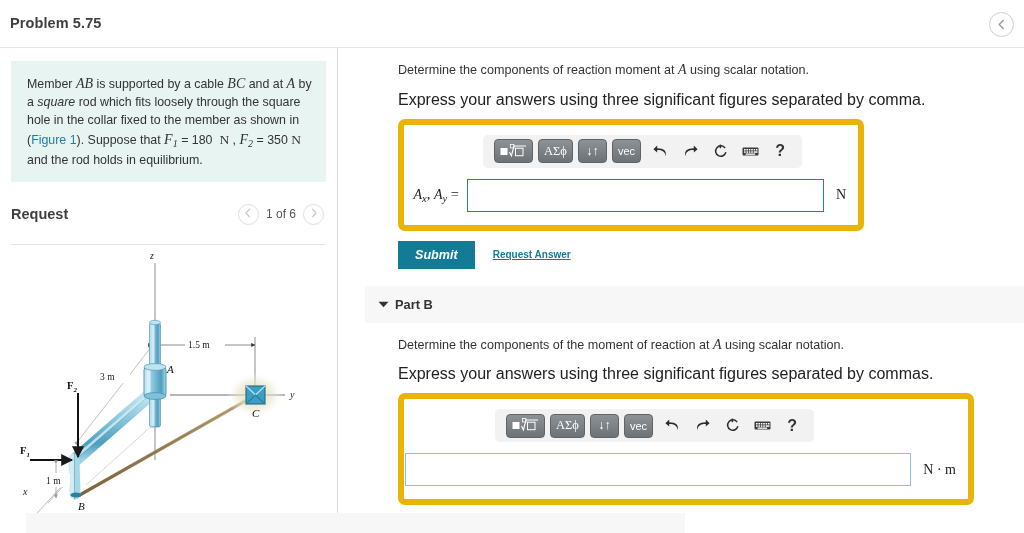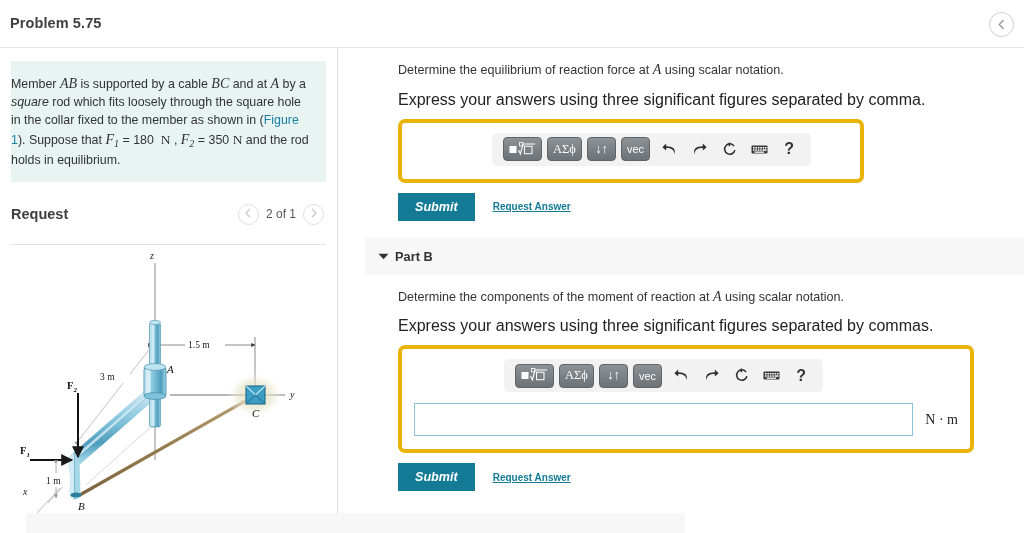--- a/index.html
+++ b/index.html
@@ -33,21 +33,21 @@
 
   
   .left-col {
     position:absolute; left:0; top:48px; width:338px; height:485px;
     background:#fff; border-right:1px solid #dcdcdc;
     overflow:hidden;
   }
   .infobox {
     margin:13px 11px 0 11px;
     background:#e7f4f2;
-    padding:13px 12px 12px 0;
+    padding:13px 12px 12px 16px;
     font-size:12.4px; line-height:1.45; color:#333;
   }
   .infobox i { font-style: italic; }
   .mathit { font-family:"Liberation Serif", serif; font-style:italic; font-size:14px; }
   .mathup { font-family:"Liberation Serif", serif; font-size:13.5px; }
   .figlink { color:#1b7fa3; text-decoration:none; cursor:pointer; }
   .sub { font-size:0.72em; vertical-align:-0.28em; font-style:italic;}
 
   .figure-head {
     position:relative; margin:22px 11px 0 11px; height:34px;
@@ -69,22 +69,22 @@
     position:absolute; left:339px; top:48px; width:685px; height:485px;
     background:#fff; overflow:hidden;
   }
   .q-text {
     font-size:12.6px; color:#333; margin:12px 0 0 59px; line-height:1.4;
   }
   .q-bold { font-size:16px; color:#222; font-weight:normal; margin:11px 0 0 59px; }
 
   .answer-box {
     margin:10px 0 0 59px; width:466px;
-    border:4px solid #eab308; border-radius:7px; background:#fff;
-    padding:10px 12px 13px 12px;
+    border:6px solid #eab308; border-radius:7px; background:#fff;
+    padding:10px 12px 13px 1px;
   }
   .answer-box.b { width:576px; }
 
   .mathtoolbar {
     background:#f2f2f2; border-radius:5px;
     height:33px; display:flex; align-items:center; gap:5px;
     padding:0 11px; width:max-content; margin:0 auto 0 78px;
   }
   .answer-box.b .mathtoolbar { margin-left:90px; }
   .tbtn {
@@ -169,21 +169,21 @@
     <div class="figure-head">
       <div class="figure-title">Request</div>
       <div class="fig-nav">
         <div class="fig-arrow">
           <span>
             <svg width="8" height="10" viewBox="0 0 8 10">
                 <polyline points="5.5,1.3 2,5 5.5,8.7" fill="none" stroke="#cccccc" stroke-width="1.3" stroke-linecap="round" stroke-linejoin="round"></polyline>
               </svg>
           </span>
         </div>
-        <div class="fig-count">2 of 1</div>
+        <div class="fig-count">1 of 6</div>
         <div class="fig-arrow">
           <span>
             <svg width="8" height="10" viewBox="0 0 8 10">
                 <polyline points="2.5,1.3 6,5 2.5,8.7" fill="none" stroke="#cccccc" stroke-width="1.3" stroke-linecap="round" stroke-linejoin="round"></polyline>
               </svg>
           </span>
         </div>
       </div>
     </div>
     <div class="fig-rule"></div>
@@ -288,21 +288,21 @@
         <rect x="44" y="228" width="26" height="14" fill="#ffffff"></rect>
         <text x="46" y="239" font-family="Liberation Serif, serif" font-size="9.5" fill="#1a1a1a">1 m</text>
 
         <text x="78" y="265" font-family="Liberation Serif, serif" font-style="italic" font-size="11" fill="#111">B</text>
       </svg>
     </div>
   </div>
 
   <div class="right-col">
 
-    <div class="q-text"><span>Determine the equilibrium of reaction force at </span><span class="mathit">A</span><span> using scalar notation.</span></div>
+    <div class="q-text"><span>Determine the components of reaction moment at </span><span class="mathit">A</span><span> using scalar notation.</span></div>
     <div class="q-bold">Express your answers using three significant figures separated by comma.</div>
 
     <div class="answer-box">
       <div class="mathtoolbar">
         <div class="tbtn">
           <svg width="27" height="15" viewBox="0 0 27 15">
               <rect x="0.5" y="4" width="7" height="7" fill="#fff"></rect>
               <path d="M9.5,8 L11.4,12 L14,2 L26,2" fill="none" stroke="#fff" stroke-width="1.1"></path>
               <rect x="15.5" y="4.2" width="7.5" height="7.5" fill="none" stroke="#fff" stroke-width="1"></rect>
               <rect x="10.5" y="0.5" width="3.4" height="3.4" fill="none" stroke="#fff" stroke-width="0.8"></rect>
@@ -341,20 +341,25 @@
                 <rect x="4.4" y="5.3" width="1.6" height="1.5"></rect>
                 <rect x="6.8" y="5.3" width="1.6" height="1.5"></rect>
                 <rect x="9.2" y="5.3" width="1.6" height="1.5"></rect>
                 <rect x="11.6" y="5.3" width="3.9" height="1.5"></rect>
                 <rect x="3.6" y="7.5" width="9.5" height="1.3"></rect>
               </g>
             </svg>
         </div>
         <div class="ticon q">?</div>
       </div>
+      <div class="answer-row">
+        <div class="ans-label"><span class="mathit">A</span><span class="sub">x</span>, <span class="mathit">A</span><span class="sub">y</span> =</div>
+        <input class="ans-input" type="text" value="" style="">
+        <div class="ans-units">N</div>
+      </div>
     </div>
 
     <div class="submit-row">
       <button class="submit-btn">Submit</button>
       <span class="req-link">Request Answer</span>
     </div>
 
     <div class="part-header">
       <span class="caret">
         <svg width="11" height="7" viewBox="0 0 11 7">

